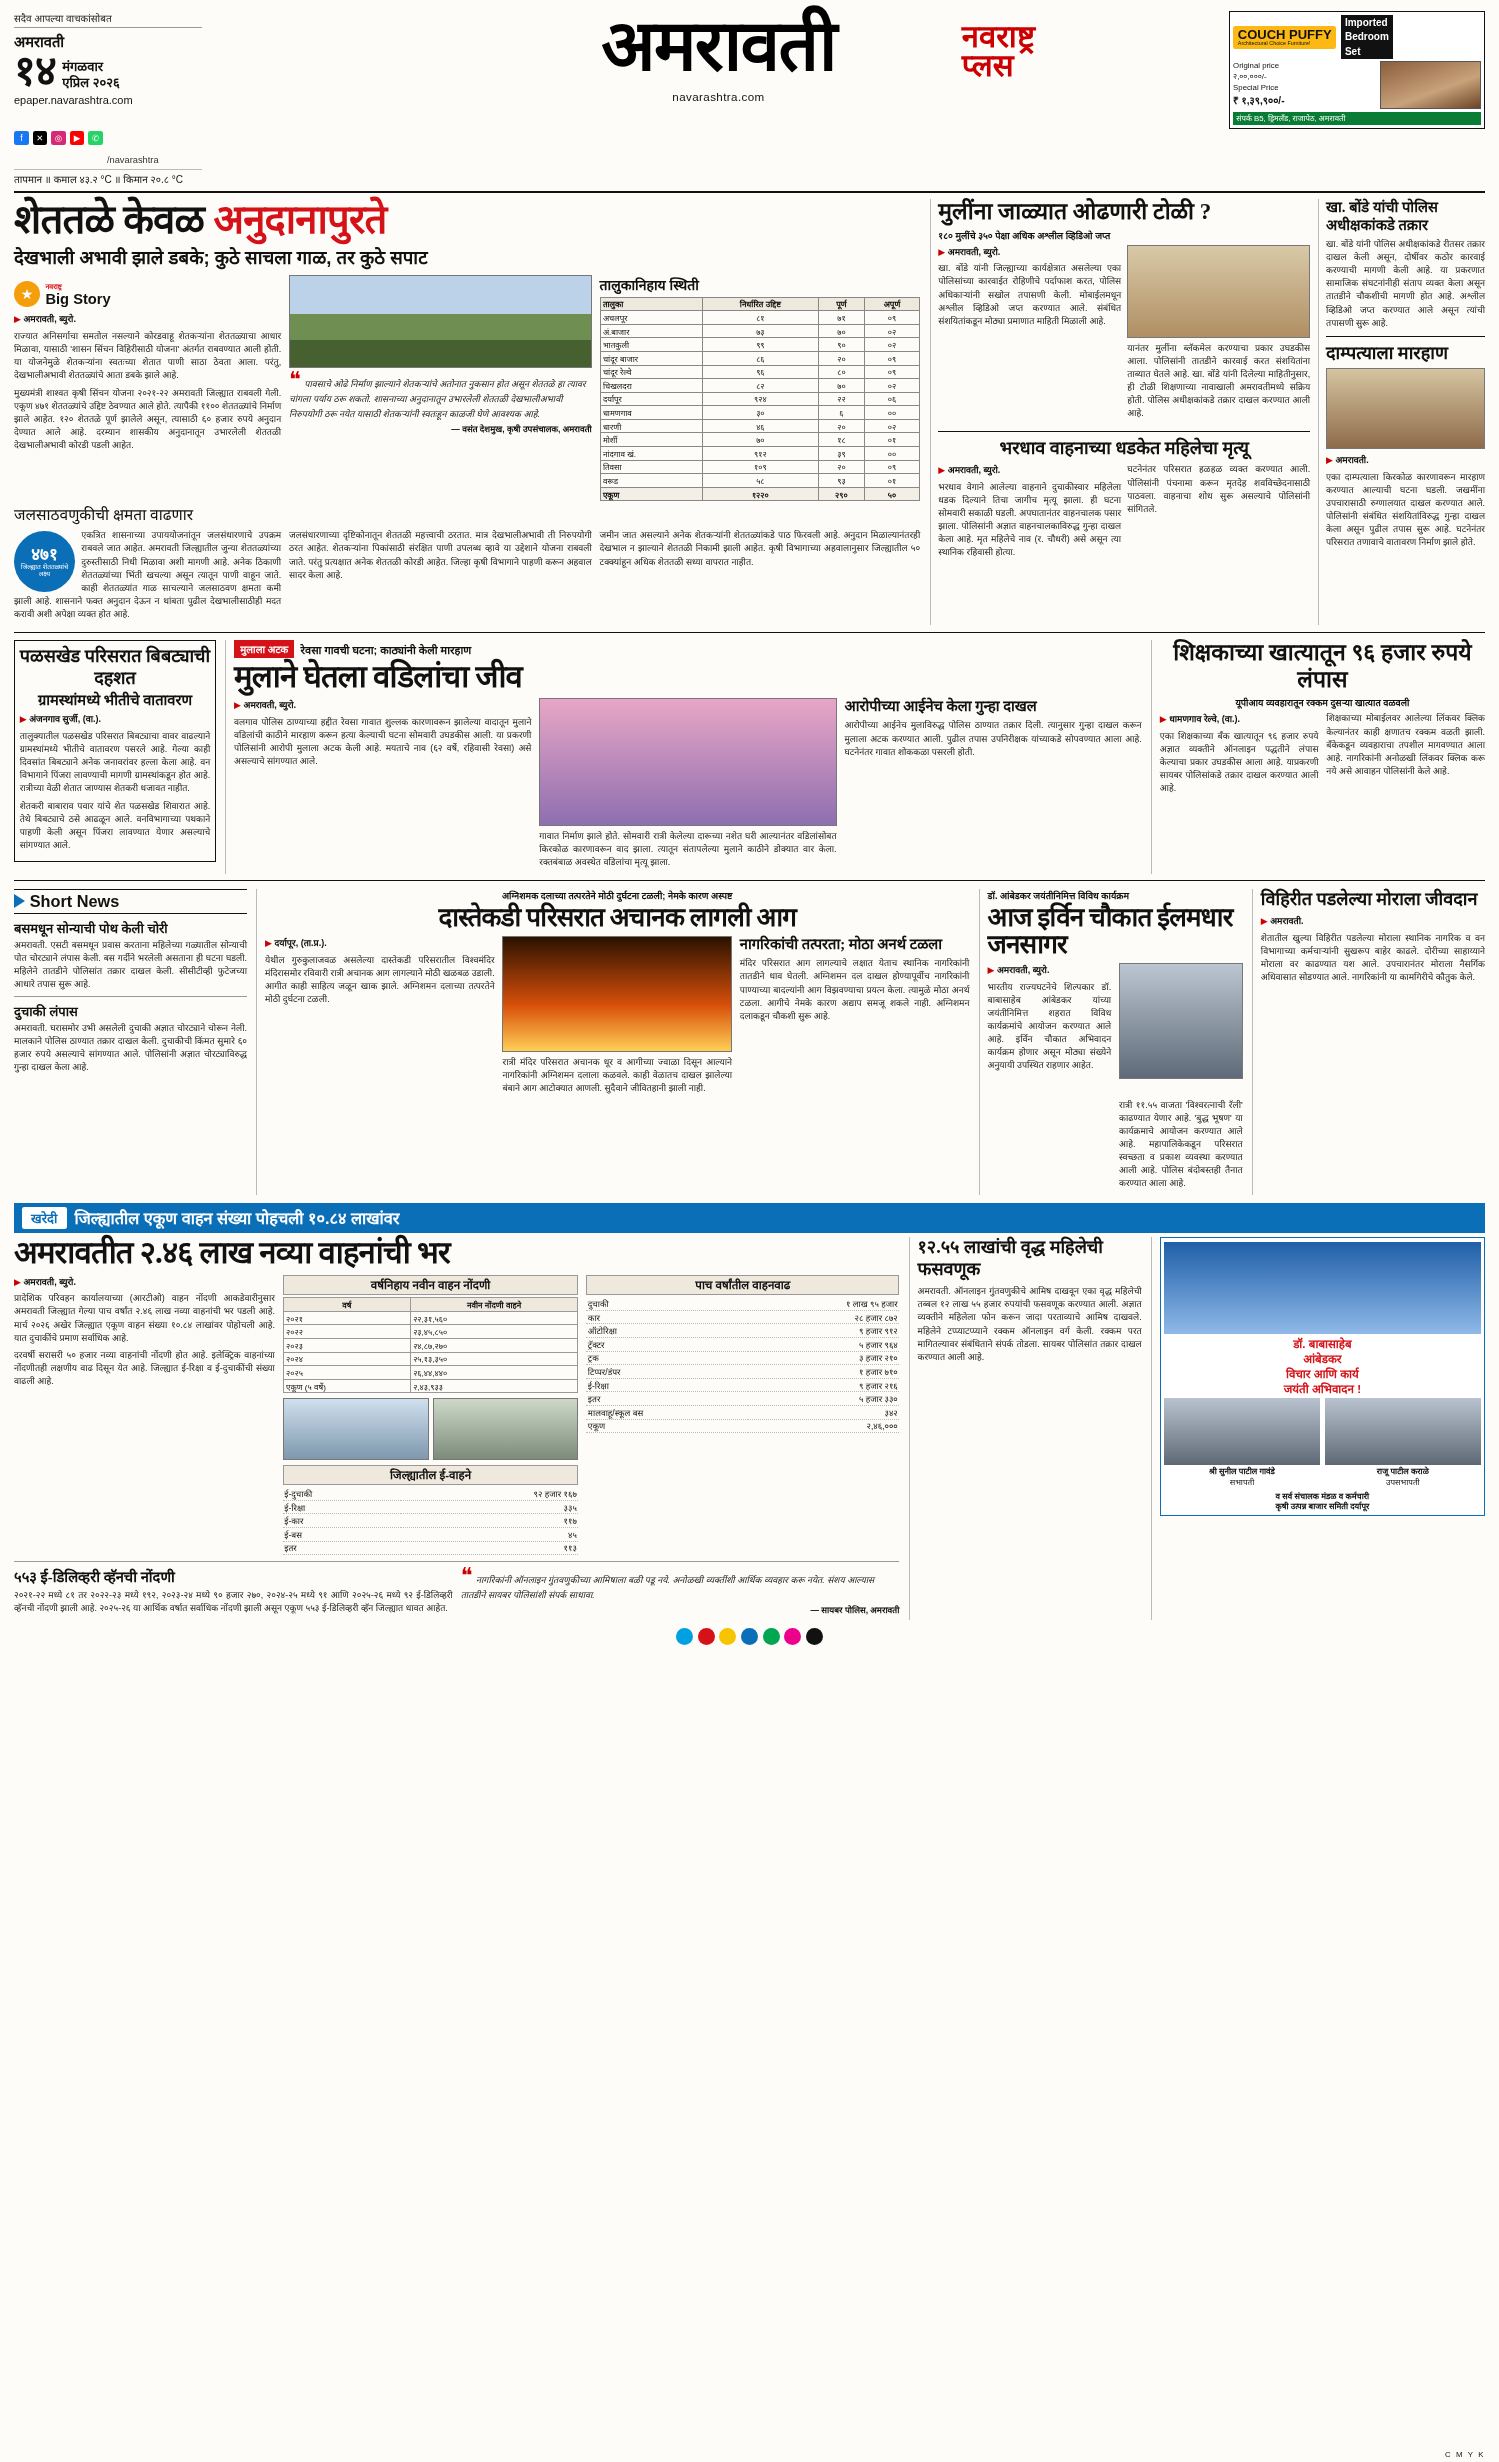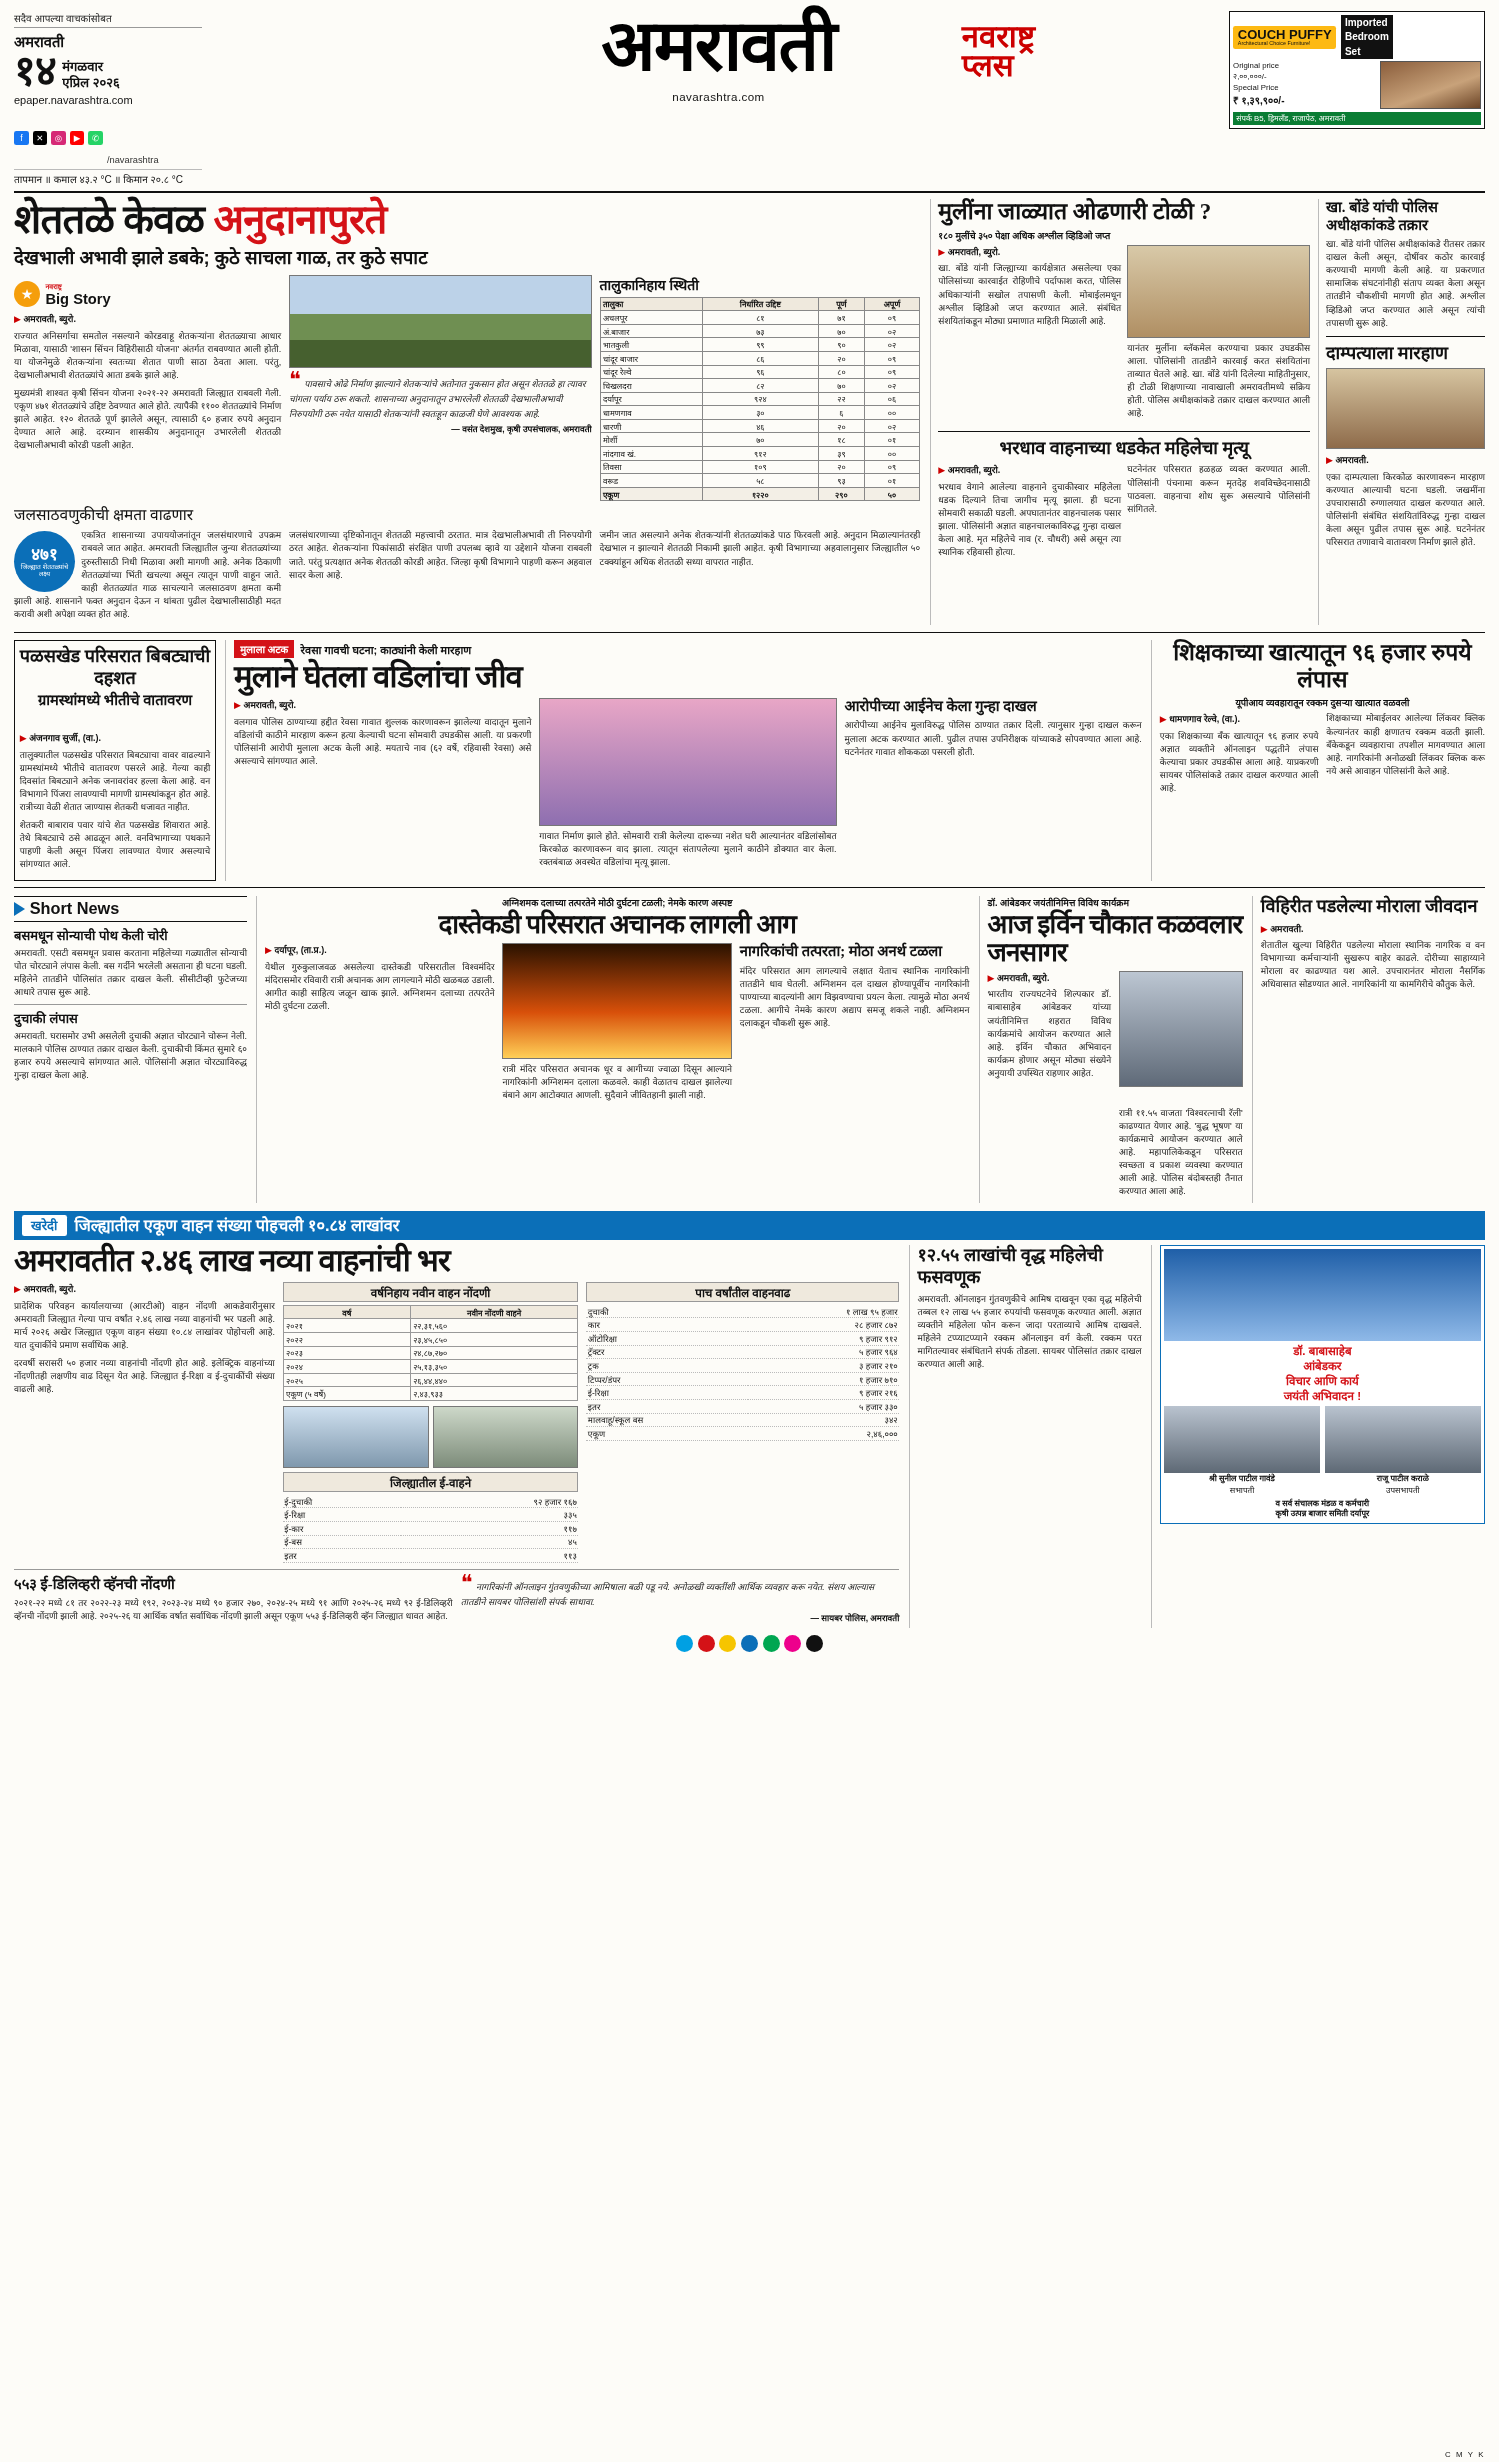--- a/index.html
+++ b/index.html
@@ -398,21 +398,21 @@
     </div>
   </div>
 
   <div class="rule"></div>
 
   <div class="band2">
     <div class="b2a">
       <div style="border:1.6px solid #111; padding:4.7px;">
         <h2 class="h3-blk" style="text-align:center;">पळसखेड परिसरात बिबट्याची दहशत</h2>
         <h3 class="h4-blk" style="text-align:center;margin-top:3.1px;">ग्रामस्थांमध्ये भीतीचे वातावरण</h3>
-        <p class="byline" style="margin-top:21px;"><span class="redtri">▶</span> <b>अंजनगाव सुर्जी, (वा.).</b></p>
+        <p class="byline" style="margin-top:2px;"><span class="redtri">▶</span> <b>अंजनगाव सुर्जी, (वा.).</b></p>
         <p class="body-text">तालुक्यातील पळसखेड परिसरात बिबट्याचा वावर वाढल्याने ग्रामस्थांमध्ये भीतीचे वातावरण पसरले आहे. गेल्या काही दिवसांत बिबट्याने अनेक जनावरांवर हल्ला केला आहे. वन विभागाने पिंजरा लावण्याची मागणी ग्रामस्थांकडून होत आहे. रात्रीच्या वेळी शेतात जाण्यास शेतकरी धजावत नाहीत.</p>
         <p class="body-text">शेतकरी बाबाराव पवार यांचे शेत पळसखेड शिवारात आहे. तेथे बिबट्याचे ठसे आढळून आले. वनविभागाच्या पथकाने पाहणी केली असून पिंजरा लावण्यात येणार असल्याचे सांगण्यात आले.</p>
       </div>
     </div>
 
     <div class="b2b col-rule" style="padding-left:7.8px;">
       <div style="display:flex;align-items:center;gap:6.2px;">
         <span class="tag-red">मुलाला अटक</span>
         <span class="tag-line">रेवसा गावची घटना; काठ्यांनी केली मारहाण</span>
       </div>
@@ -482,21 +482,21 @@
         </div>
         <div style="flex:1;">
           <h4 class="h4-blk">नागरिकांची तत्परता; मोठा अनर्थ टळला</h4>
           <p class="body-text" style="margin-top:3.9px;">मंदिर परिसरात आग लागल्याचे लक्षात येताच स्थानिक नागरिकांनी तातडीने धाव घेतली. अग्निशमन दल दाखल होण्यापूर्वीच नागरिकांनी पाण्याच्या बादल्यांनी आग विझवण्याचा प्रयत्न केला. त्यामुळे मोठा अनर्थ टळला. आगीचे नेमके कारण अद्याप समजू शकले नाही. अग्निशमन दलाकडून चौकशी सुरू आहे.</p>
         </div>
       </div>
     </div>
 
     <div class="b3-4 col-rule" style="padding-left:7.8px;">
       <div class="kicker">डॉ. आंबेडकर जयंतीनिमित्त विविध कार्यक्रम</div>
-      <h2 class="lead-h1" style="font-size:26px;margin-top:2.3px;">आज इर्विन चौकात कळवलार जनसागर</h2>
+      <h2 class="lead-h1" style="font-size:26px;margin-top:2.3px;">आज इर्विन चौकात ईलमधार जनसागर</h2>
       <div style="display:flex;gap:7.8px;margin-top:4.7px;">
         <div style="flex:1;">
           <p class="byline"><span class="redtri">▶</span> <b>अमरावती, ब्युरो.</b></p>
           <p class="body-text">भारतीय राज्यघटनेचे शिल्पकार डॉ. बाबासाहेब आंबेडकर यांच्या जयंतीनिमित्त शहरात विविध कार्यक्रमांचे आयोजन करण्यात आले आहे. इर्विन चौकात अभिवादन कार्यक्रम होणार असून मोठ्या संख्येने अनुयायी उपस्थित राहणार आहेत.</p>
         </div>
         <div style="flex:1;">
           <div class="photo portrait"></div>
           <p class="body-text" style="margin-top:20px;">रात्री ११.५५ वाजता 'विश्वरत्नाची रॅली' काढण्यात येणार आहे. 'बुद्ध भूषण' या कार्यक्रमाचे आयोजन करण्यात आले आहे. महापालिकेकडून परिसरात स्वच्छता व प्रकाश व्यवस्था करण्यात आली आहे. पोलिस बंदोबस्तही तैनात करण्यात आला आहे.</p>
         </div>
       </div>

